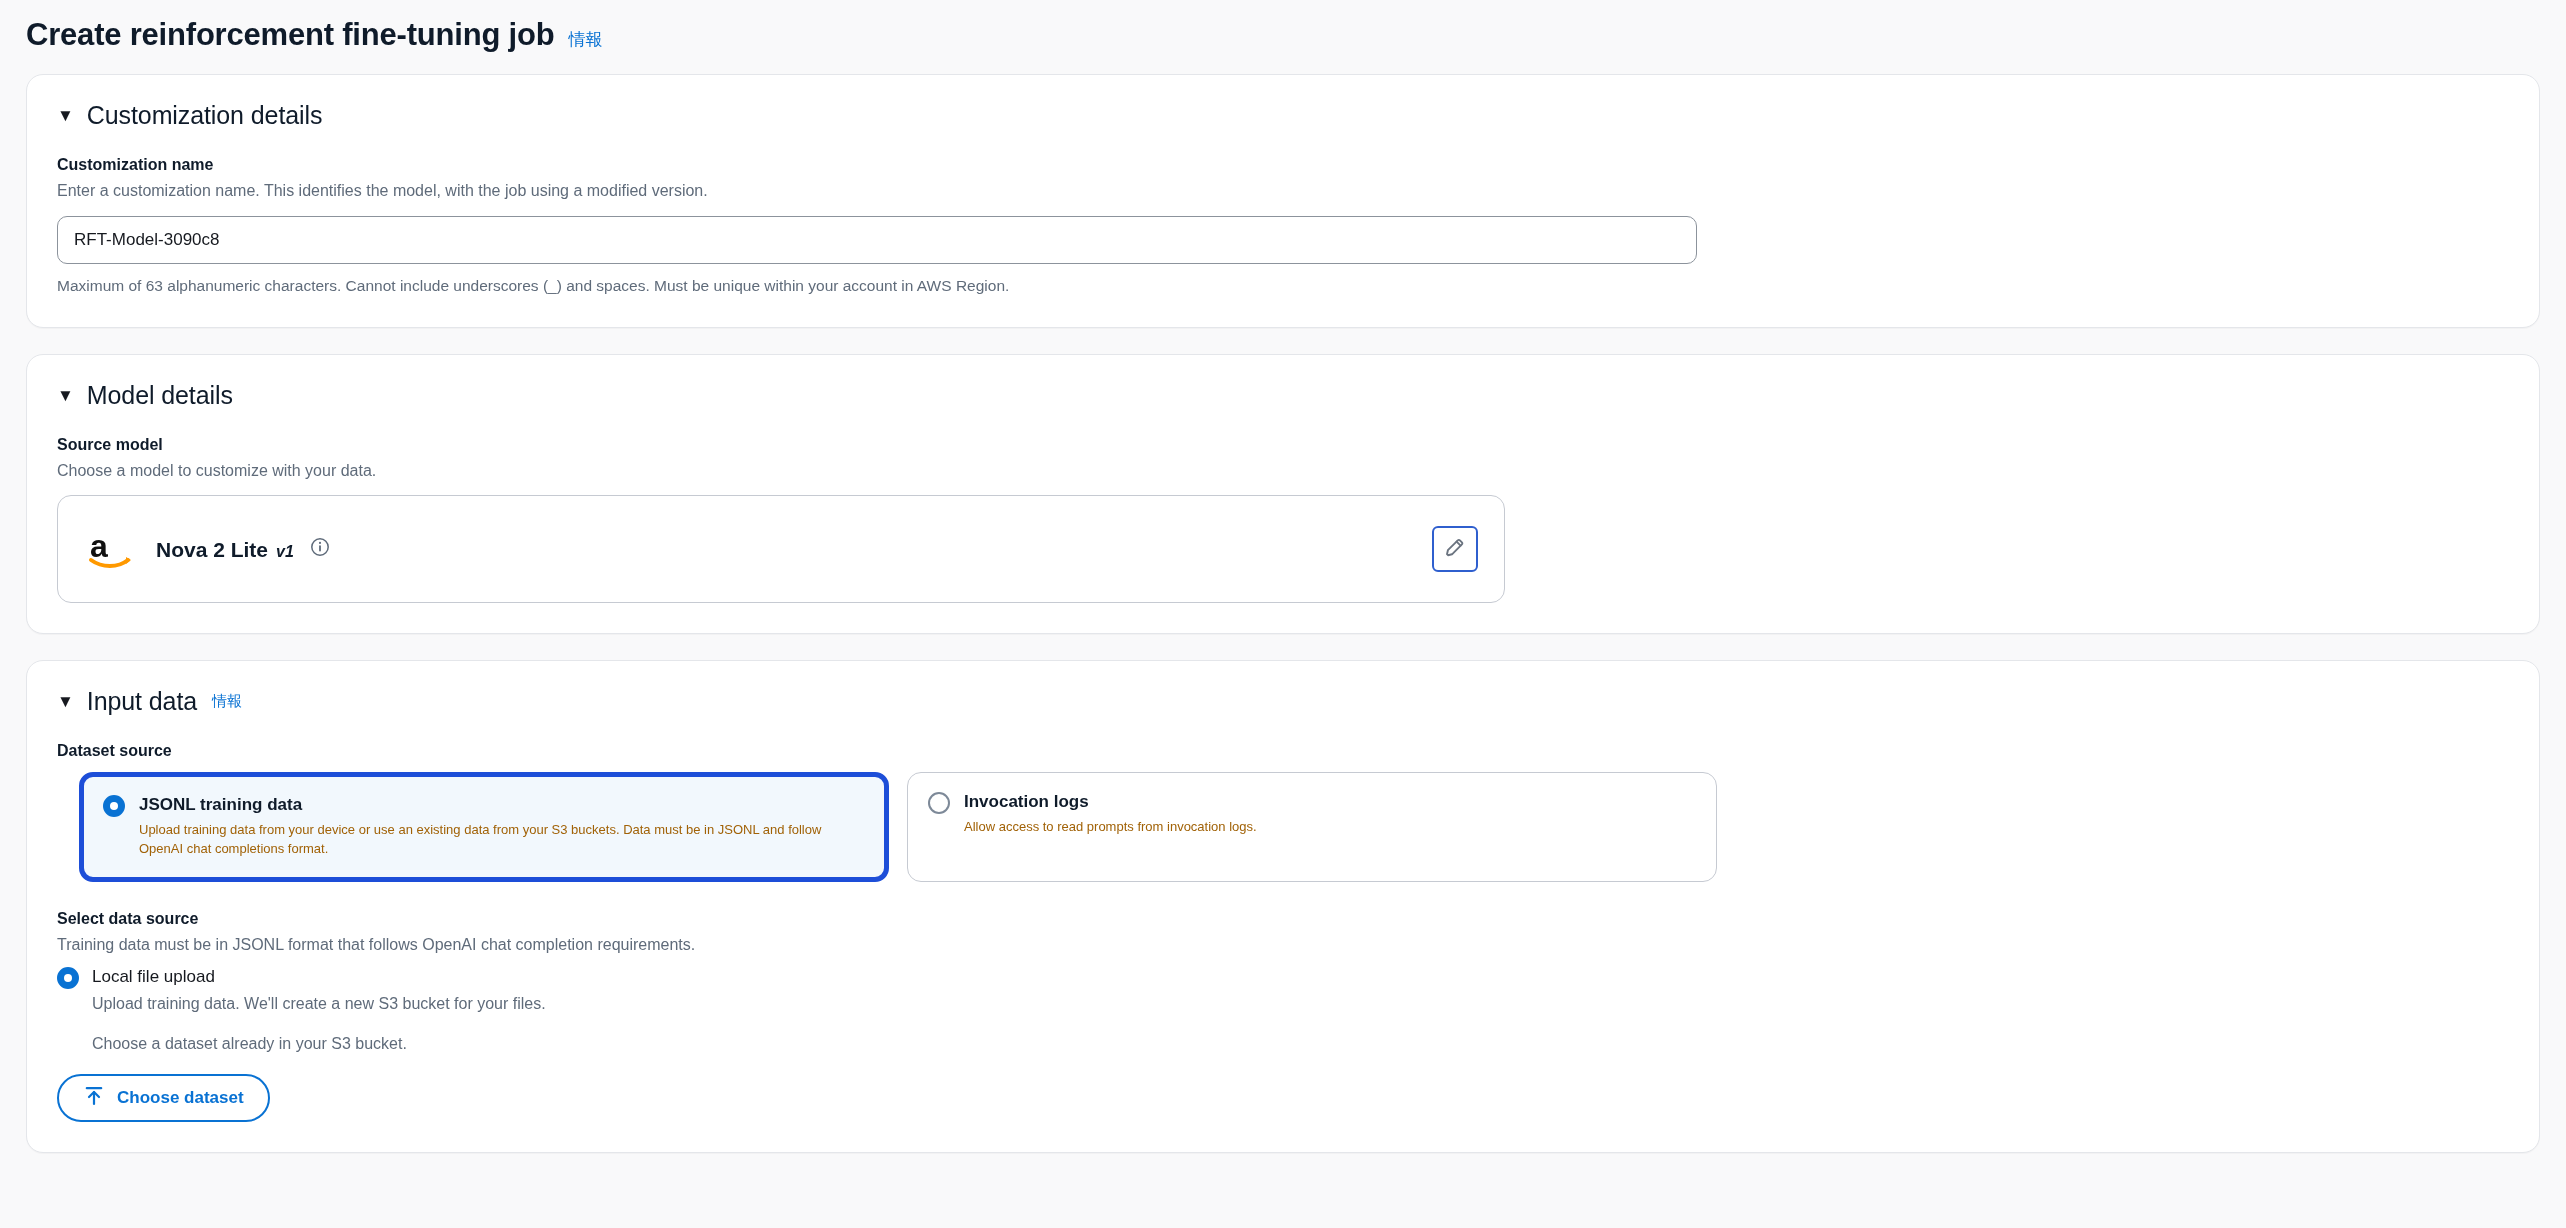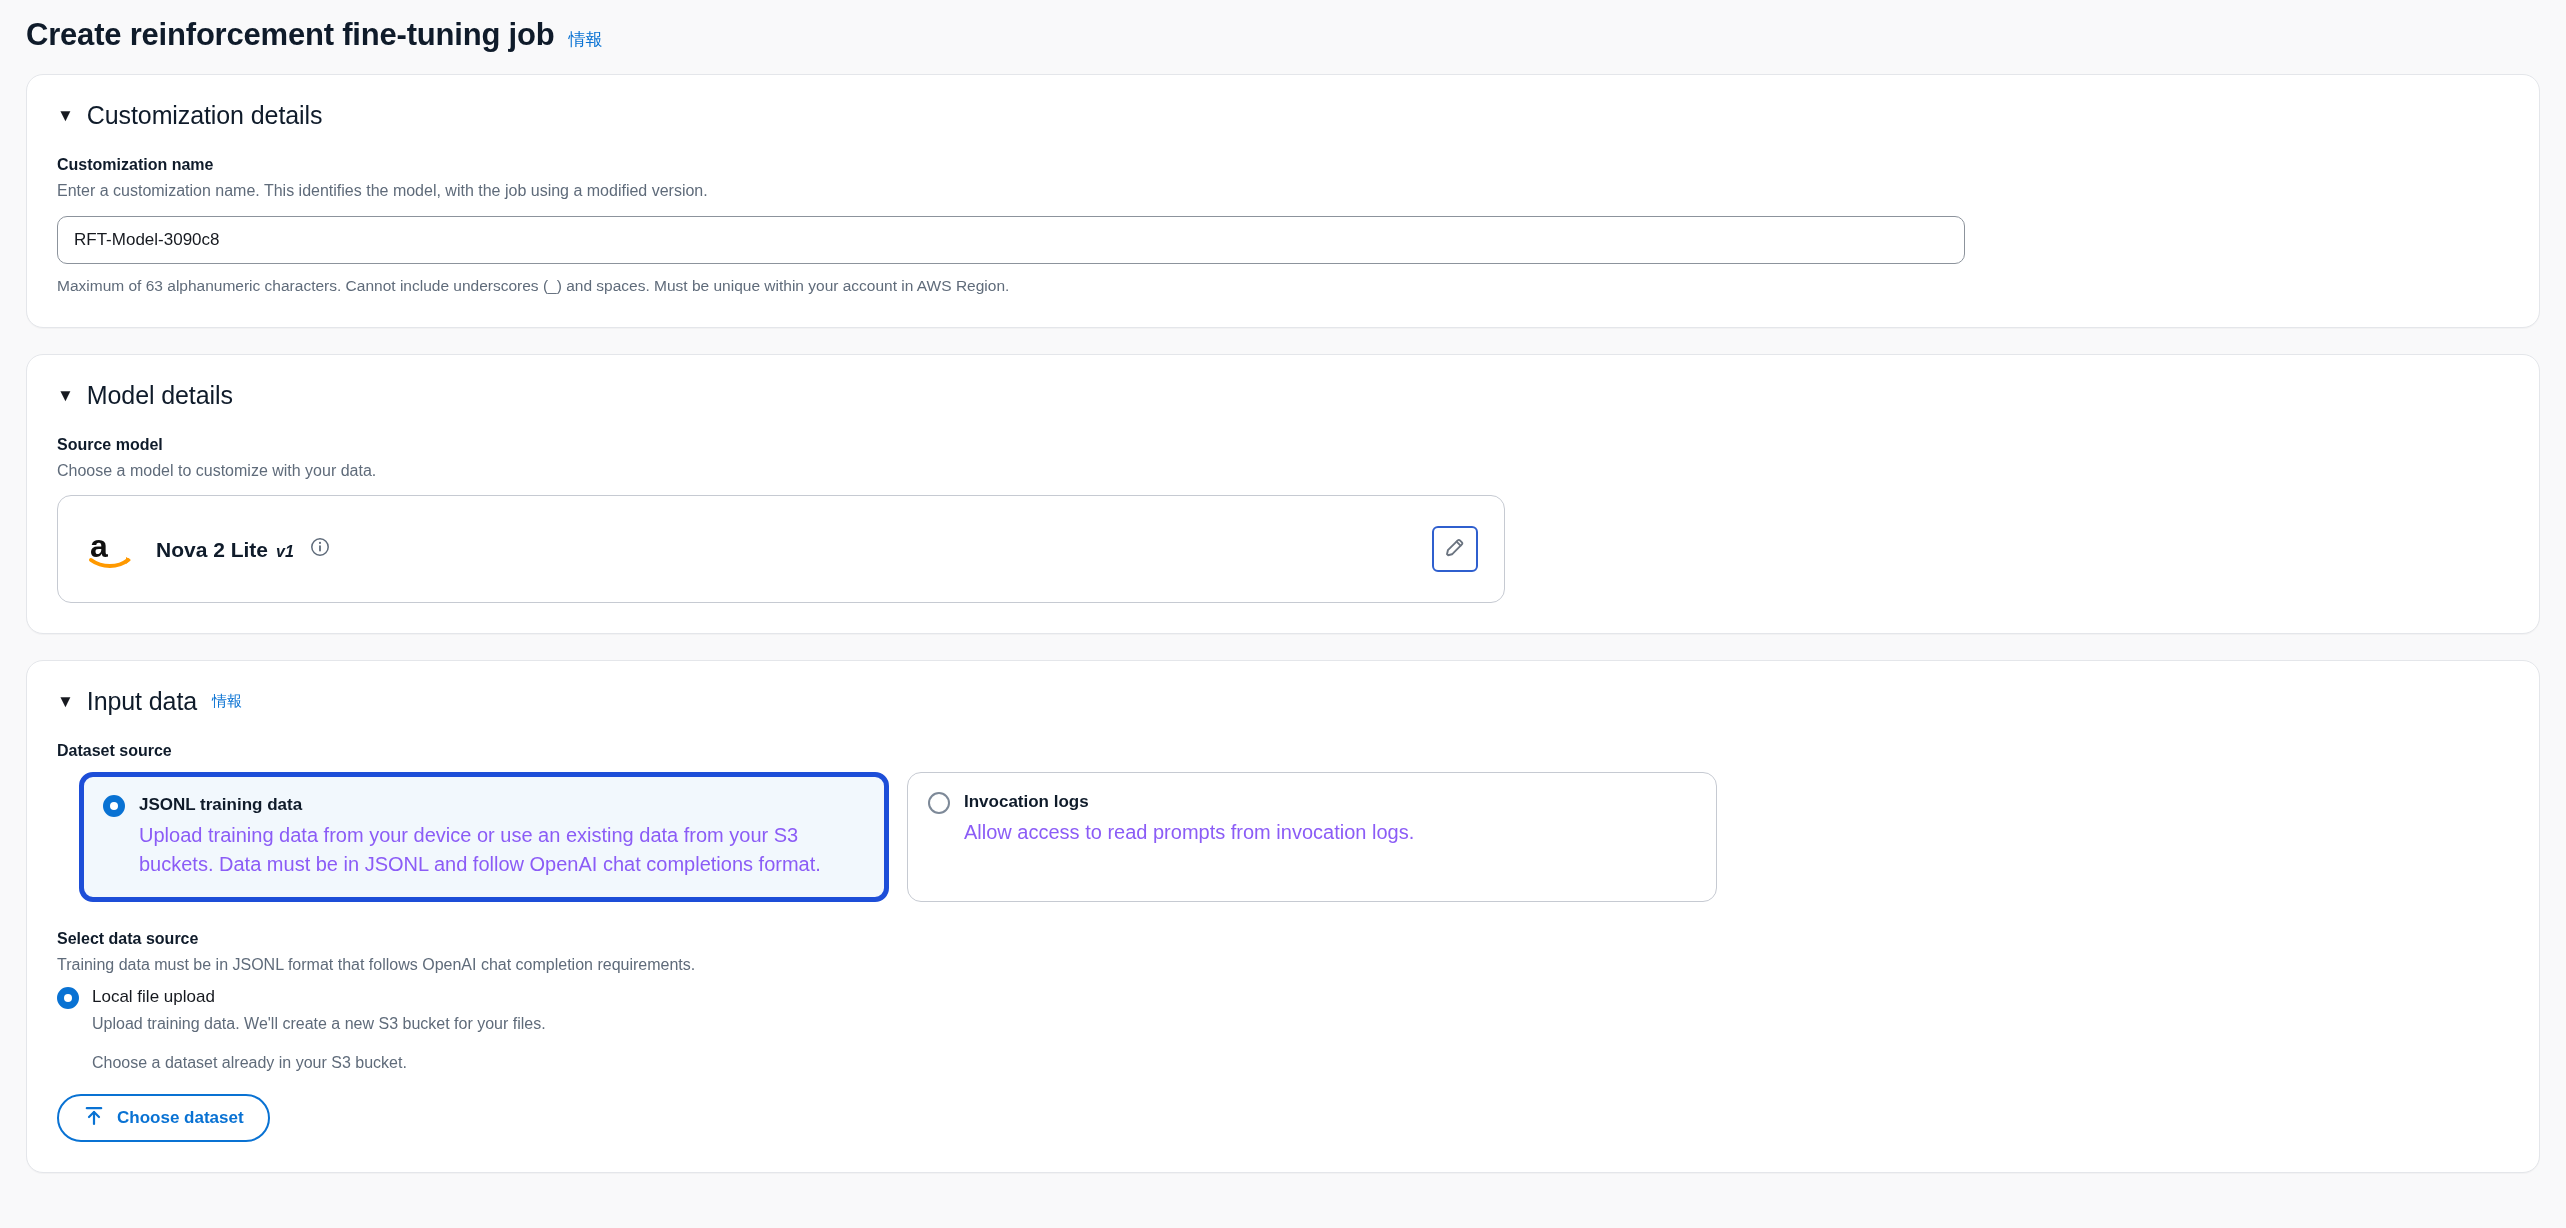--- a/index.html
+++ b/index.html
@@ -79,21 +79,21 @@
     line-height: 1.35;
   }
   .field-hint {
     font-size: 15.5px;
     color: #5f6b7a;
     margin-top: 12px;
     line-height: 1.35;
   }
   .text-input {
     display: block;
-    width: 1908px;
+    width: 1640px;
     height: 48px;
     padding: 0 16px;
     font-size: 17px;
     font-family: "Liberation Sans", sans-serif;
     color: #16191f;
     background: #ffffff;
     border: 1px solid #8c939c;
     border-radius: 10px;
     outline: none;
   }
@@ -159,22 +159,22 @@
   }
   .tile-body { flex: 1; }
   .tile-title {
     font-size: 17px;
     font-weight: bold;
     color: #0f1b2a;
     margin-bottom: 6px;
     line-height: 1.25;
   }
   .tile-desc {
-    font-size: 20px;
-    color: #8b5cf6;
+    font-size: 13px;
+    color: #a16207;
     line-height: 1.42;
     max-width: 740px;
   }
 
   
   .radio {
     width: 22px; height: 22px;
     border-radius: 50%;
     border: 2px solid #7d8998;
     background: #fff;

